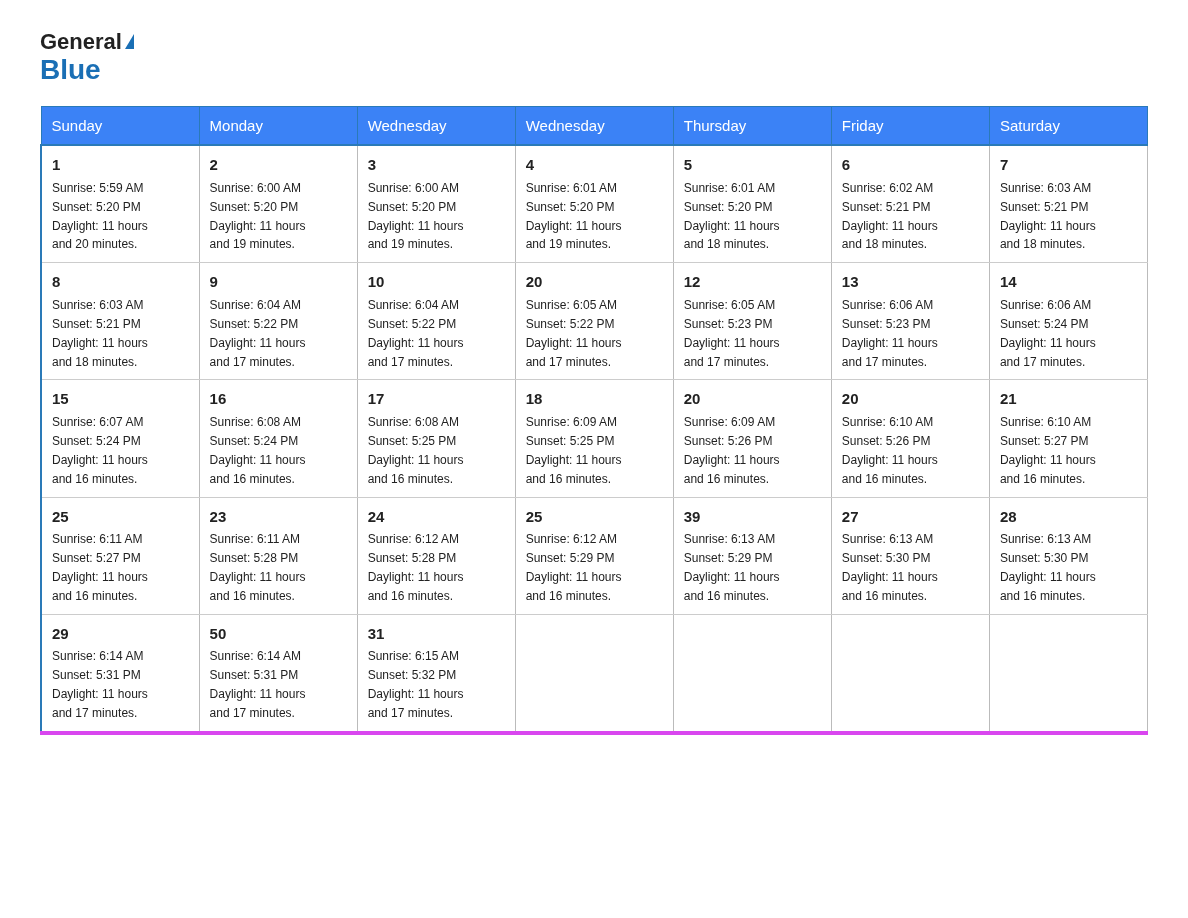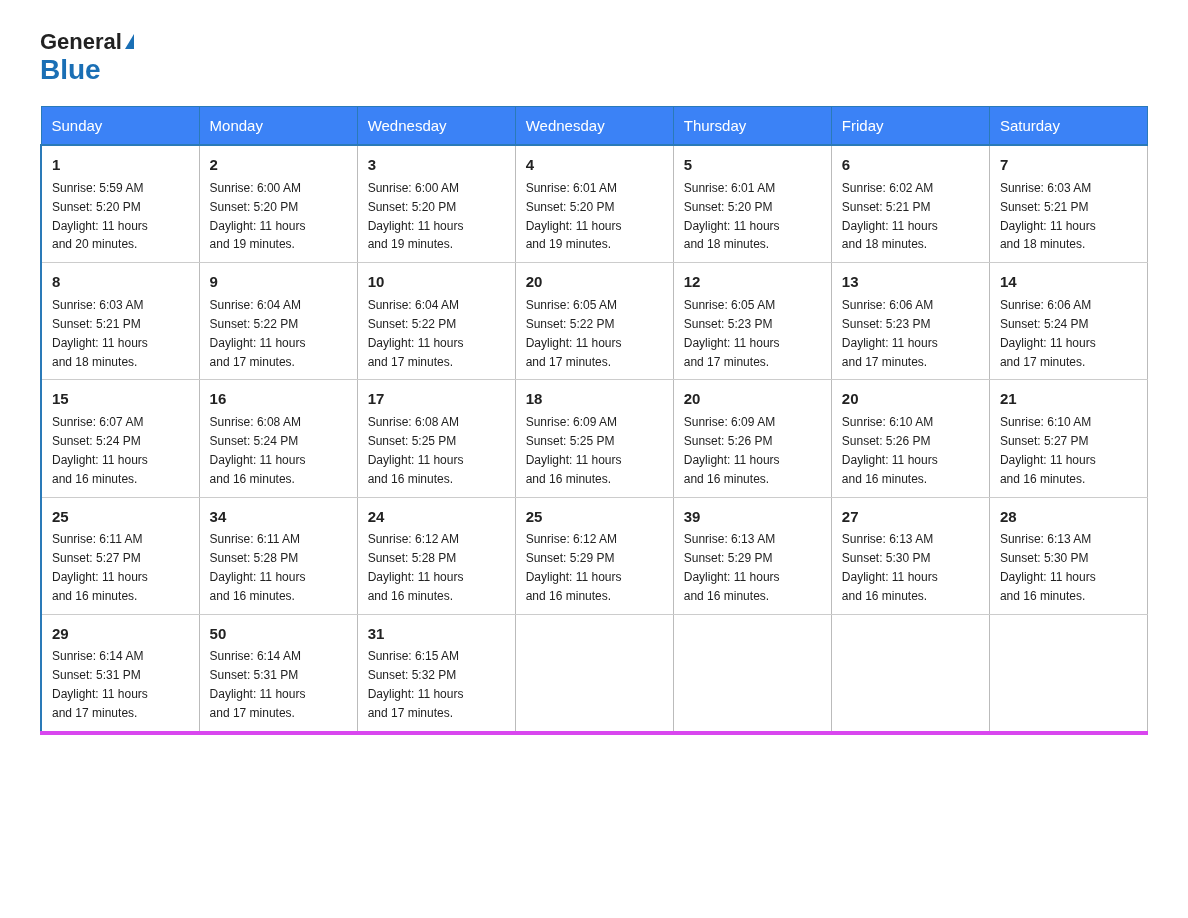--- a/index.html
+++ b/index.html
@@ -155,21 +155,21 @@
         <td><span class="day-num">15</span><span class="day-info">Sunrise: 6:07 AM<br>Sunset: 5:24 PM<br>Daylight: 11 hours<br>and 16 minutes.</span></td>
         <td><span class="day-num">16</span><span class="day-info">Sunrise: 6:08 AM<br>Sunset: 5:24 PM<br>Daylight: 11 hours<br>and 16 minutes.</span></td>
         <td><span class="day-num">17</span><span class="day-info">Sunrise: 6:08 AM<br>Sunset: 5:25 PM<br>Daylight: 11 hours<br>and 16 minutes.</span></td>
         <td><span class="day-num">18</span><span class="day-info">Sunrise: 6:09 AM<br>Sunset: 5:25 PM<br>Daylight: 11 hours<br>and 16 minutes.</span></td>
         <td><span class="day-num">20</span><span class="day-info">Sunrise: 6:09 AM<br>Sunset: 5:26 PM<br>Daylight: 11 hours<br>and 16 minutes.</span></td>
         <td><span class="day-num">20</span><span class="day-info">Sunrise: 6:10 AM<br>Sunset: 5:26 PM<br>Daylight: 11 hours<br>and 16 minutes.</span></td>
         <td><span class="day-num">21</span><span class="day-info">Sunrise: 6:10 AM<br>Sunset: 5:27 PM<br>Daylight: 11 hours<br>and 16 minutes.</span></td>
       </tr>
       <tr>
         <td><span class="day-num">25</span><span class="day-info">Sunrise: 6:11 AM<br>Sunset: 5:27 PM<br>Daylight: 11 hours<br>and 16 minutes.</span></td>
-        <td><span class="day-num">34</span><span class="day-info">Sunrise: 6:11 AM<br>Sunset: 5:28 PM<br>Daylight: 11 hours<br>and 16 minutes.</span></td>
+        <td><span class="day-num">23</span><span class="day-info">Sunrise: 6:11 AM<br>Sunset: 5:28 PM<br>Daylight: 11 hours<br>and 16 minutes.</span></td>
         <td><span class="day-num">24</span><span class="day-info">Sunrise: 6:12 AM<br>Sunset: 5:28 PM<br>Daylight: 11 hours<br>and 16 minutes.</span></td>
         <td><span class="day-num">25</span><span class="day-info">Sunrise: 6:12 AM<br>Sunset: 5:29 PM<br>Daylight: 11 hours<br>and 16 minutes.</span></td>
         <td><span class="day-num">39</span><span class="day-info">Sunrise: 6:13 AM<br>Sunset: 5:29 PM<br>Daylight: 11 hours<br>and 16 minutes.</span></td>
         <td><span class="day-num">27</span><span class="day-info">Sunrise: 6:13 AM<br>Sunset: 5:30 PM<br>Daylight: 11 hours<br>and 16 minutes.</span></td>
         <td><span class="day-num">28</span><span class="day-info">Sunrise: 6:13 AM<br>Sunset: 5:30 PM<br>Daylight: 11 hours<br>and 16 minutes.</span></td>
       </tr>
       <tr>
         <td><span class="day-num">29</span><span class="day-info">Sunrise: 6:14 AM<br>Sunset: 5:31 PM<br>Daylight: 11 hours<br>and 17 minutes.</span></td>
         <td><span class="day-num">50</span><span class="day-info">Sunrise: 6:14 AM<br>Sunset: 5:31 PM<br>Daylight: 11 hours<br>and 17 minutes.</span></td>
         <td><span class="day-num">31</span><span class="day-info">Sunrise: 6:15 AM<br>Sunset: 5:32 PM<br>Daylight: 11 hours<br>and 17 minutes.</span></td>

